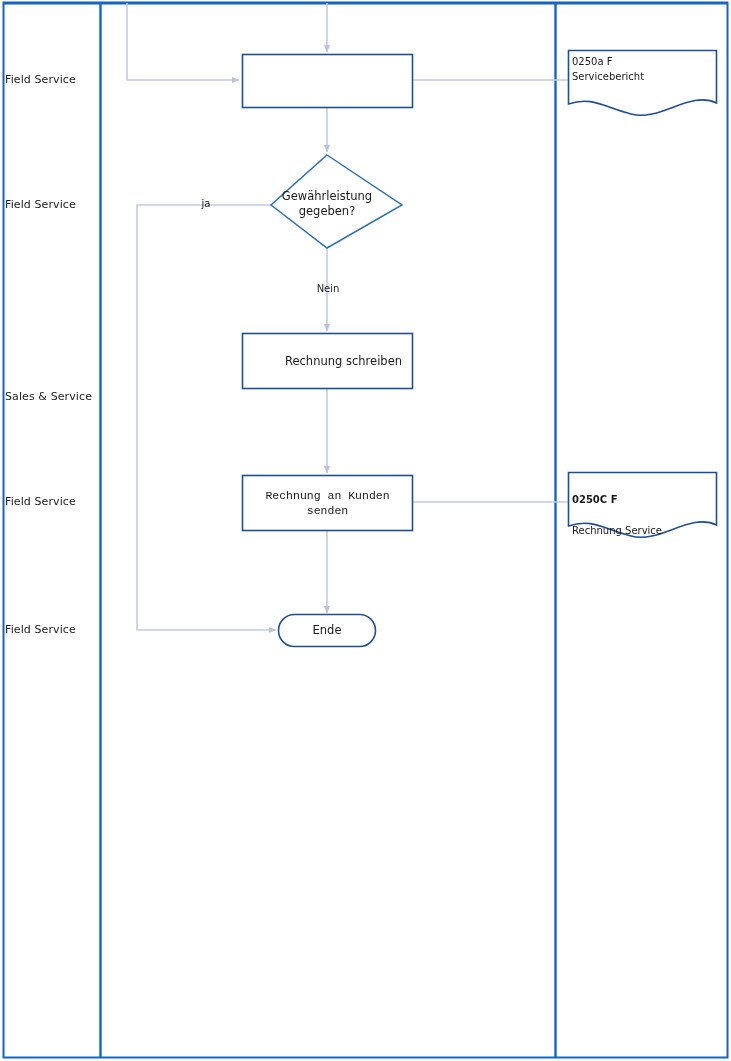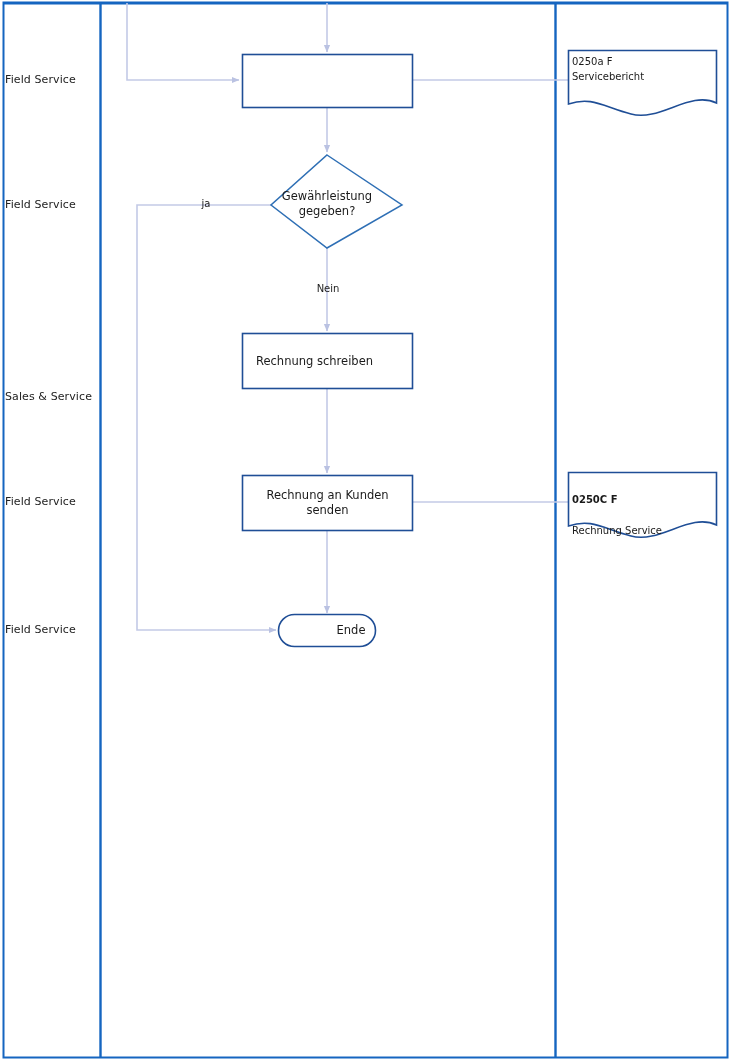--- a/index.html
+++ b/index.html
@@ -127,25 +127,25 @@
 
   <div class="lane-label" style="top:73px;">Field Service</div>
   <div class="lane-label" style="top:198px;">Field Service</div>
   <div class="lane-label" style="top:354px;margin-top:36px;">Sales &amp; Service</div>
   <div class="lane-label" style="top:495px;">Field Service</div>
   <div class="lane-label" style="top:623px;">Field Service</div>
 
 
   <div class="node-text" style="left:262px; top:178px; width:130px; height:52px;">Gewährleistung gegeben?</div>
 
-  <div class="node-text" style="left:230px; top:334px; width:169px; height:54px;">Rechnung schreiben</div>
+  <div class="node-text" style="left:259px; top:334px; width:169px; height:54px;">Rechnung schreiben</div>
 
-  <div class="node-text" style="left:253px; top:476px; width:149px; height:54px;">Rechnung an Kunden senden</div>
+  <div class="node-text" style="left:253px; top:476px; width:149px; height:54px;font-family:Liberation Mono, monospace;">Rechnung an Kunden senden</div>
 
-  <div class="node-text" style="left:279px; top:615px; width:96px; height:31px;padding-left:24px;">Ende</div>
+  <div class="node-text" style="left:279px; top:615px; width:96px; height:31px;">Ende</div>
 
   <div class="doc-text" style="left:572px; top:54px; width:140px;">0250a F</div>
   <div class="doc-text" style="left:572px; top:69px; width:140px;">Servicebericht</div>
 
   <div class="doc-text" style="left:572px; top:492px; width:140px;font-weight:bold;">0250C F</div>
   <div class="doc-text" style="left:572px; top:491px; width:140px;margin-top:32px;">Rechnung Service</div>
 
   <div class="edge-label" style="left:194px; top:199px; width:24px;">ja</div>
   <div class="edge-label" style="left:313px; top:284px; width:30px;">Nein</div>
 

